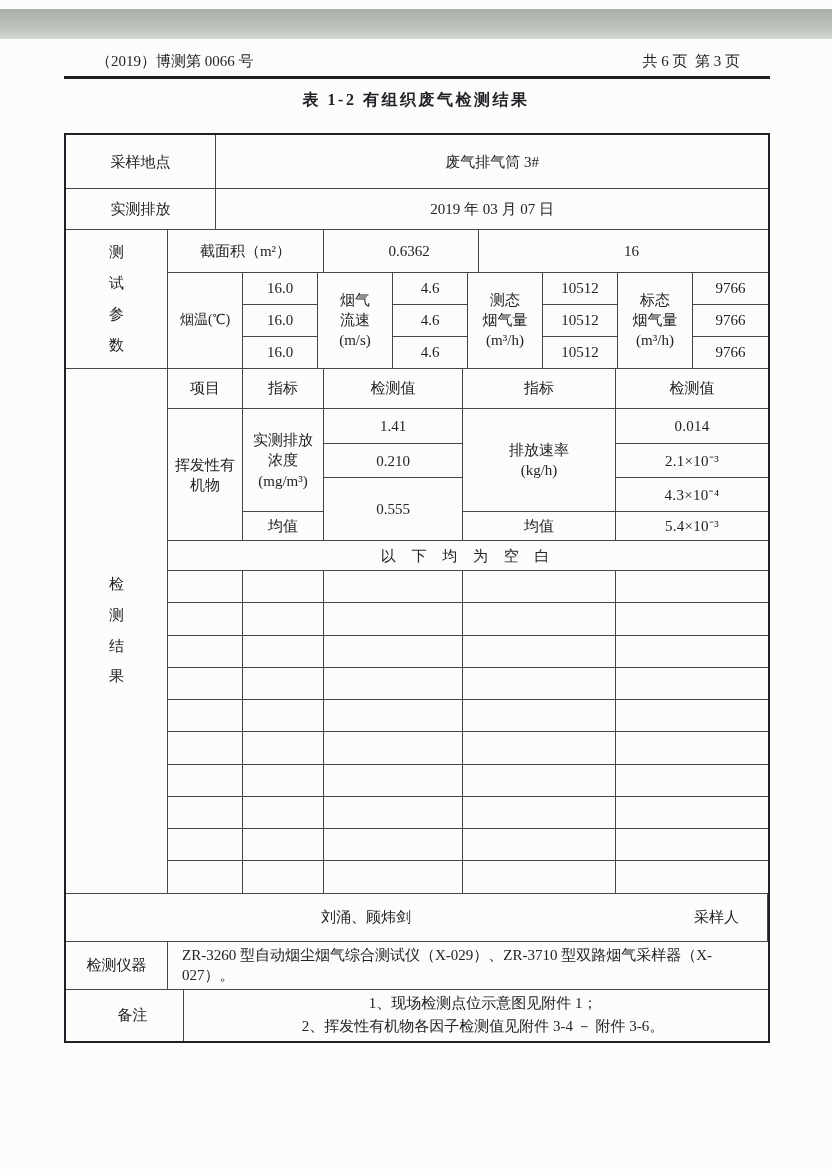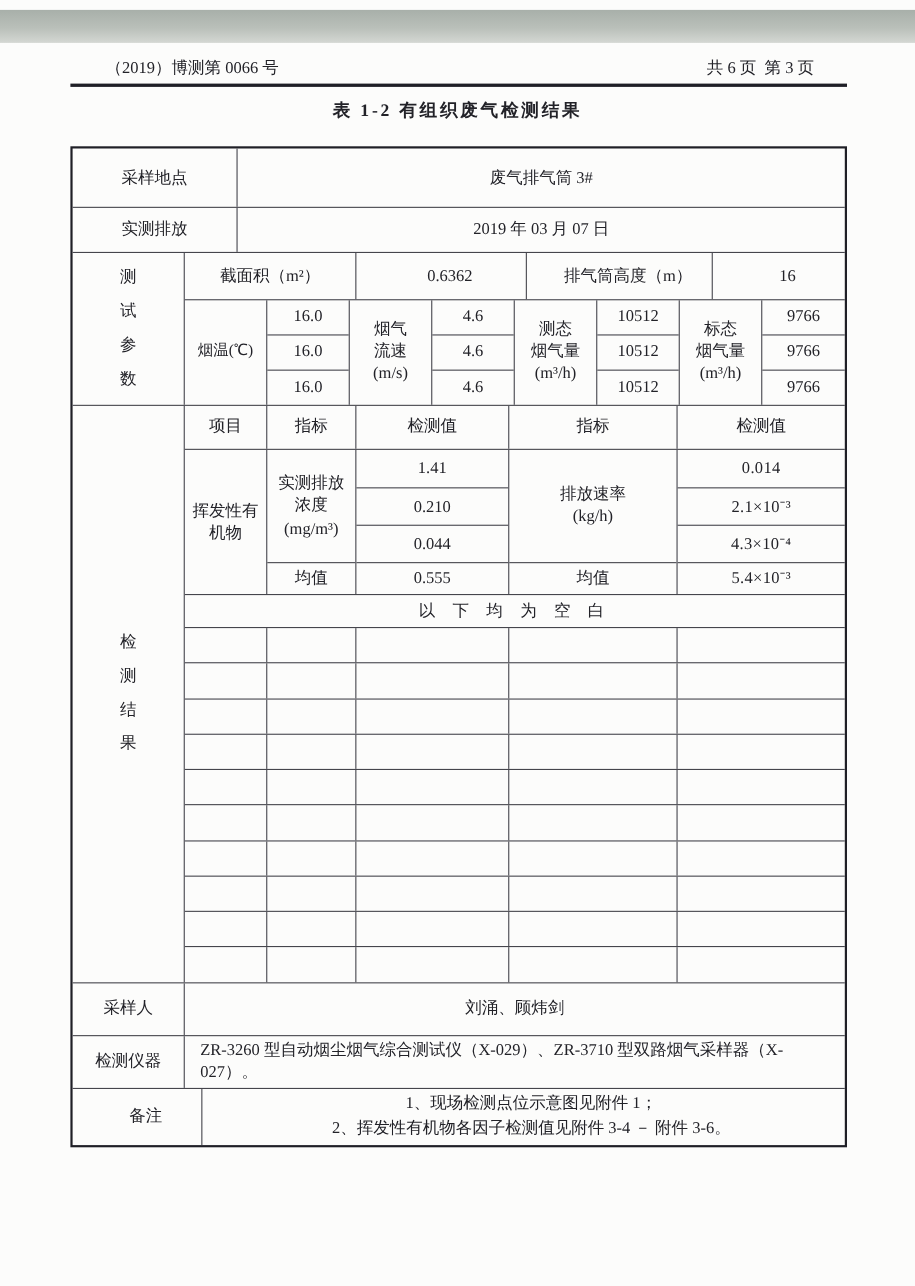--- a/index.html
+++ b/index.html
@@ -100,21 +100,20 @@
   </div>
 
   <div class="row sec-params bt">
     <div class="cell w102 br">
       <span class="vtext">测试参数</span>
     </div>
     <div class="col flex1">
       <div class="row h42">
         <div class="cell w156 br">截面积（m²）</div>
         <div class="cell w139 br">0.6362</div>
-        <div class="cell w153 br">排气筒高度（m）</div>
         <div class="cell flex1">16</div>
       </div>
       <div class="row flex1 bt">
         <div class="cell w75 br nowrap">烟温(℃)</div>
         <div class="col w75 br">
           <div class="cell flex1">16.0</div>
           <div class="cell flex1 bt">16.0</div>
           <div class="cell flex1 bt">16.0</div>
         </div>
         <div class="cell w75 br pre">烟气
@@ -164,21 +163,20 @@
 机物</div>
         <div class="col w81 br">
           <div class="cell h102 pre">实测排放
 浓度
 (mg/m³)</div>
           <div class="cell flex1 bt">均值</div>
         </div>
         <div class="col w139 br">
           <div class="cell h34">1.41</div>
           <div class="cell h34 bt">0.210</div>
-          <div class="cell h34 bt">0.044</div>
           <div class="cell flex1 bt">0.555</div>
         </div>
         <div class="col w153 br">
           <div class="cell h102 pre">排放速率
 (kg/h)</div>
           <div class="cell flex1 bt">均值</div>
         </div>
         <div class="col flex1">
           <div class="cell h34 sup-val">0.014</div>
           <div class="cell h34 bt sup-val">2.1×10⁻³</div>
@@ -260,22 +258,22 @@
             <div class="ecell" style="width: 81px;"></div>
             <div class="ecell" style="width: 139px;"></div>
             <div class="ecell" style="width: 153px;"></div>
             <div class="ecell" style="flex: 1 1 0%;"></div>
           </div>
         </div>
     </div>
   </div>
 
   <div class="row r-sampler bt">
+    <div class="cell flex1">刘涌、顾炜剑</div>
     <div class="cell w102 br">采样人</div>
-    <div class="cell flex1">刘涌、顾炜剑</div>
   </div>
 
   <div class="row r-instrument bt">
     <div class="cell w102 br">检测仪器</div>
     <div class="cell flex1 left-pad">ZR-3260 型自动烟尘烟气综合测试仪（X-029）、ZR-3710 型双路烟气采样器（X-027）。</div>
   </div>
 
   <div class="row r-remarks bt">
     <div class="cell w102 br">备注</div>
     <div class="remarks-body flex1">

